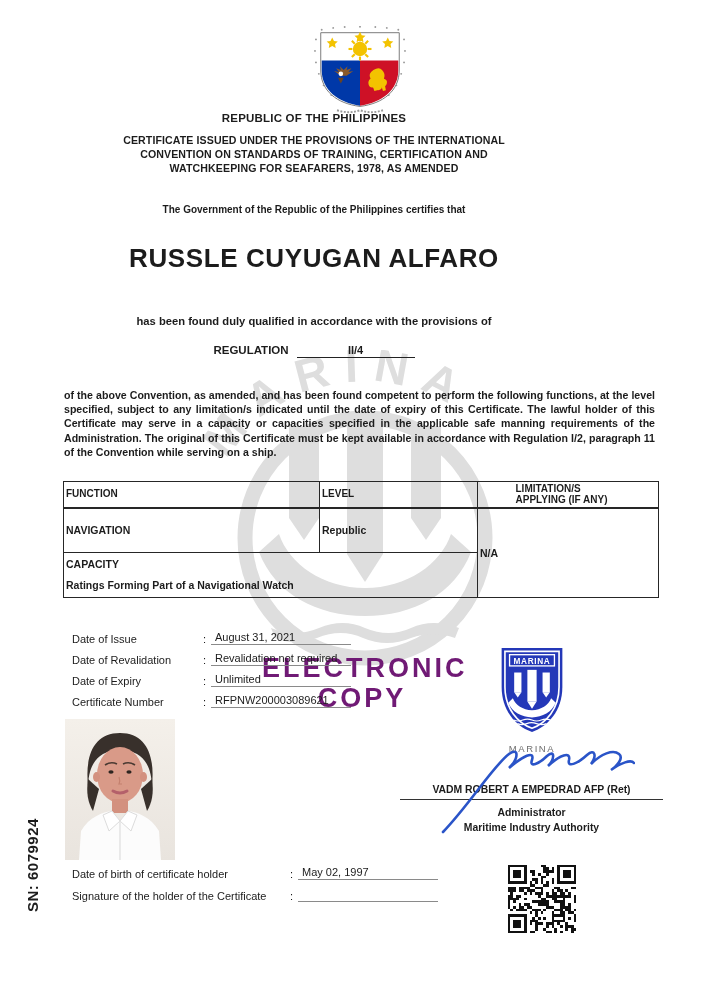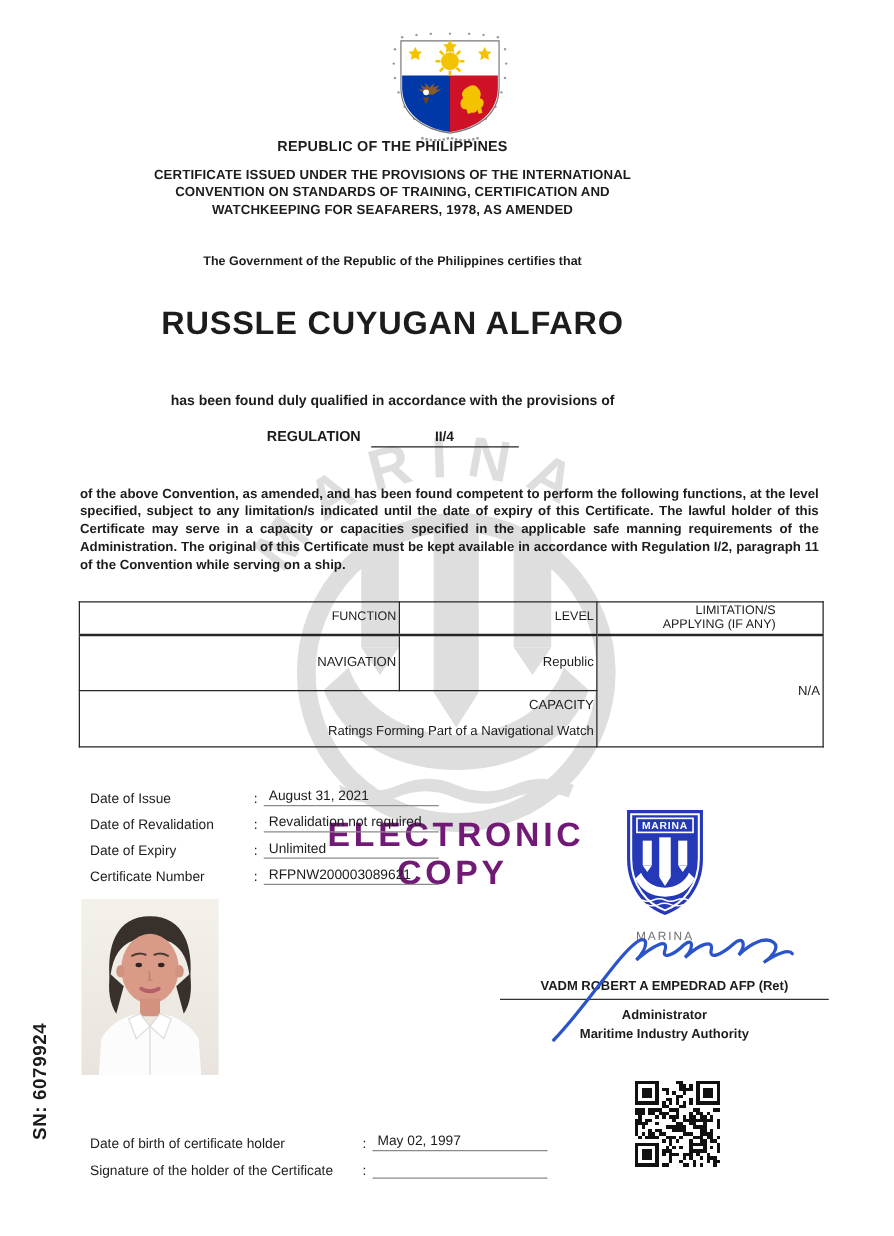--- a/index.html
+++ b/index.html
@@ -18,37 +18,37 @@
   .regulation{top:344px;font-size:11.5px;font-weight:700;}
   .reg-underline{display:inline-block;width:118px;margin-left:8px;border-bottom:1.4px solid #222;
                  font-size:11px;padding-bottom:1px;}
 
   .paragraph{left:64px;top:388px;width:591px;font-size:10.6px;font-weight:700;
              line-height:14.2px;text-align:justify;}
 
   
   table.fn{position:absolute;left:63px;top:481px;width:595px;border-collapse:collapse;
            table-layout:fixed;}
-  table.fn th,table.fn td{border:1.5px solid #262626;font-weight:400;text-align:right;
+  table.fn th,table.fn td{border:1.5px solid #262626;font-weight:700;text-align:left;
            vertical-align:middle;padding:1px 2px;margin-top:18px;}
   table.fn th{height:23px;font-size:10px;line-height:10.5px;border-bottom-width:2.5px;}
   table.fn .r2{height:44px;font-size:10.5px;}
   table.fn .r3{height:45px;font-size:10.5px;}
   .lim-head{display:block;max-width:105px;margin:0 auto;}
   .cap-val{margin-top:9px;}
 
   
   .fields{left:72px;top:631px;font-size:11px;}
   .frow{height:21px;white-space:nowrap;}
   .flabel{display:inline-block;width:131px;vertical-align:bottom;}
   .fcolon{display:inline-block;width:8px;vertical-align:bottom;}
   .fvalue{display:inline-block;min-width:132px;border-bottom:1px solid #8a8a8a;
           padding:0 4px 1px 4px;vertical-align:bottom;}
 
-  .bfields{left:72px;top:866px;font-size:11px;margin-top:41px;}
+  .bfields{left:72px;top:866px;font-size:11px;}
   .bfrow{height:24px;white-space:nowrap;}
   .bflabel{display:inline-block;width:218px;vertical-align:bottom;}
 
   
   .wm-copy{left:262px;top:653px;width:200px;text-align:center;font-weight:800;
            font-size:27px;line-height:30px;letter-spacing:3px;color:#701a75;}
 
   
   .marina-block{left:494px;top:646px;width:76px;text-align:center;}
   .marina-caption{margin-top:5px;font-size:9.5px;color:#6f6f6f;letter-spacing:1.6px;}

